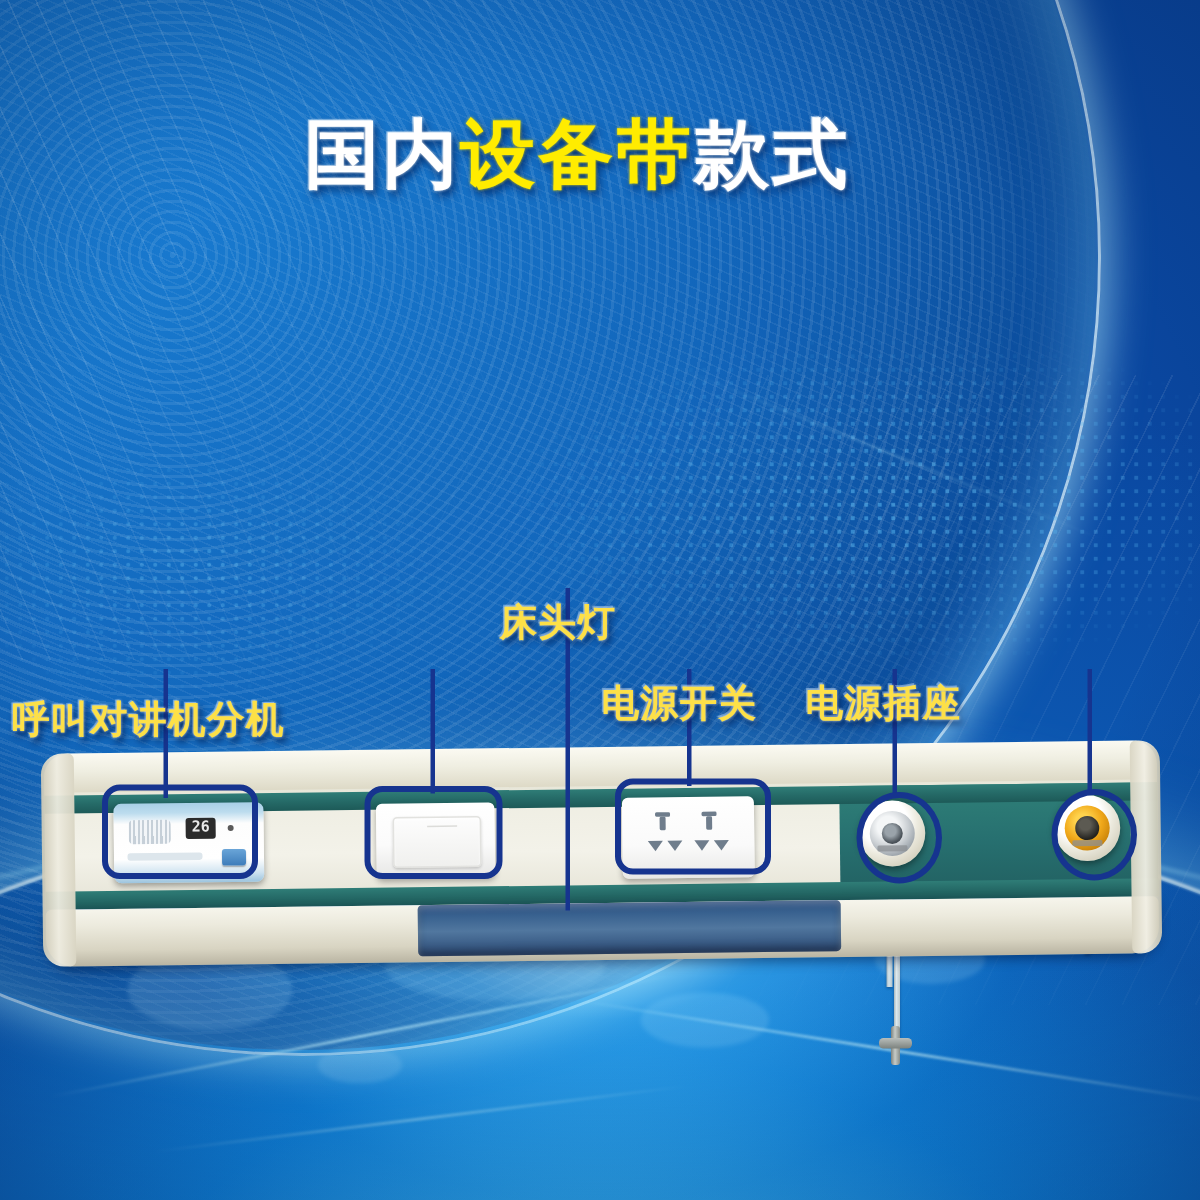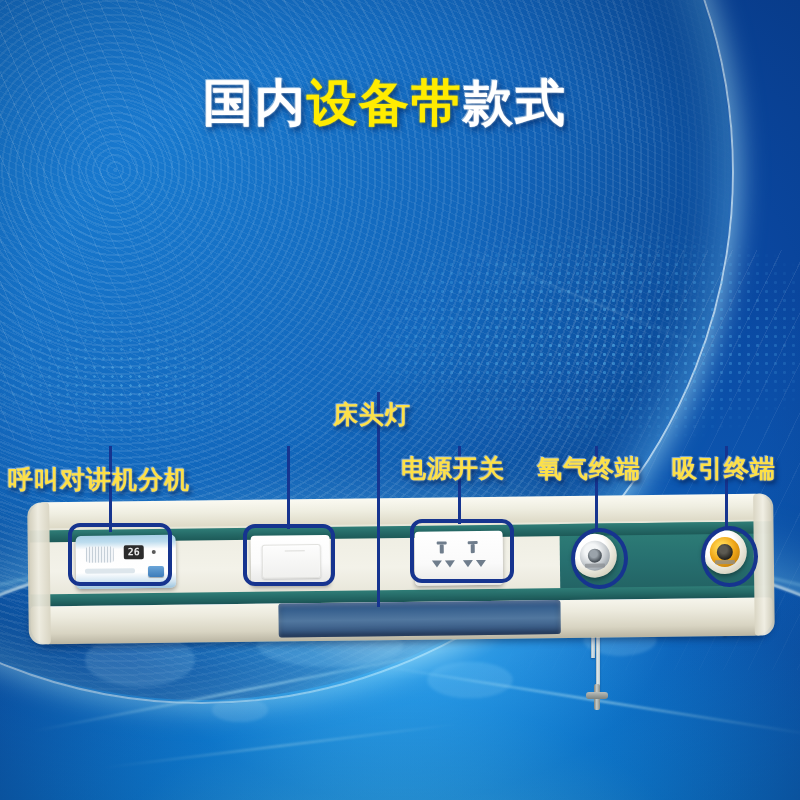--- a/index.html
+++ b/index.html
@@ -198,22 +198,21 @@
 
   <div class="headline">
     <div class="line1">
       <span class="w">国内</span><span class="y">设备带</span><span class="w">款式</span>
     </div>
   </div>
 
   <div class="callout" style="left:8px;top:423px;">呼叫对讲机分机</div>
   <div class="callout" style="left:333px;top:358px;">床头灯</div>
   <div class="callout" style="left:401px;top:412px;">电源开关</div>
-  <div class="callout" style="left:537px;top:412px;">氧气终端</div>
-  <div class="callout" style="left:672px;top:412px;">吸引终端</div>
+  <div class="callout" style="left:537px;top:412px;">电源插座</div>
 
   <div class="leader" style="left:109px;top:446px;height:86px;"></div>
   <div class="leader" style="left:377px;top:392px;height:215px;"></div>
   <div class="leader" style="left:287px;top:446px;height:83px;"></div>
   <div class="leader" style="left:458px;top:446px;height:78px;"></div>
   <div class="leader" style="left:595px;top:446px;height:84px;"></div>
   <div class="leader" style="left:725px;top:446px;height:83px;"></div>
 
   <div class="unit">
     <div class="unit-top"></div>

